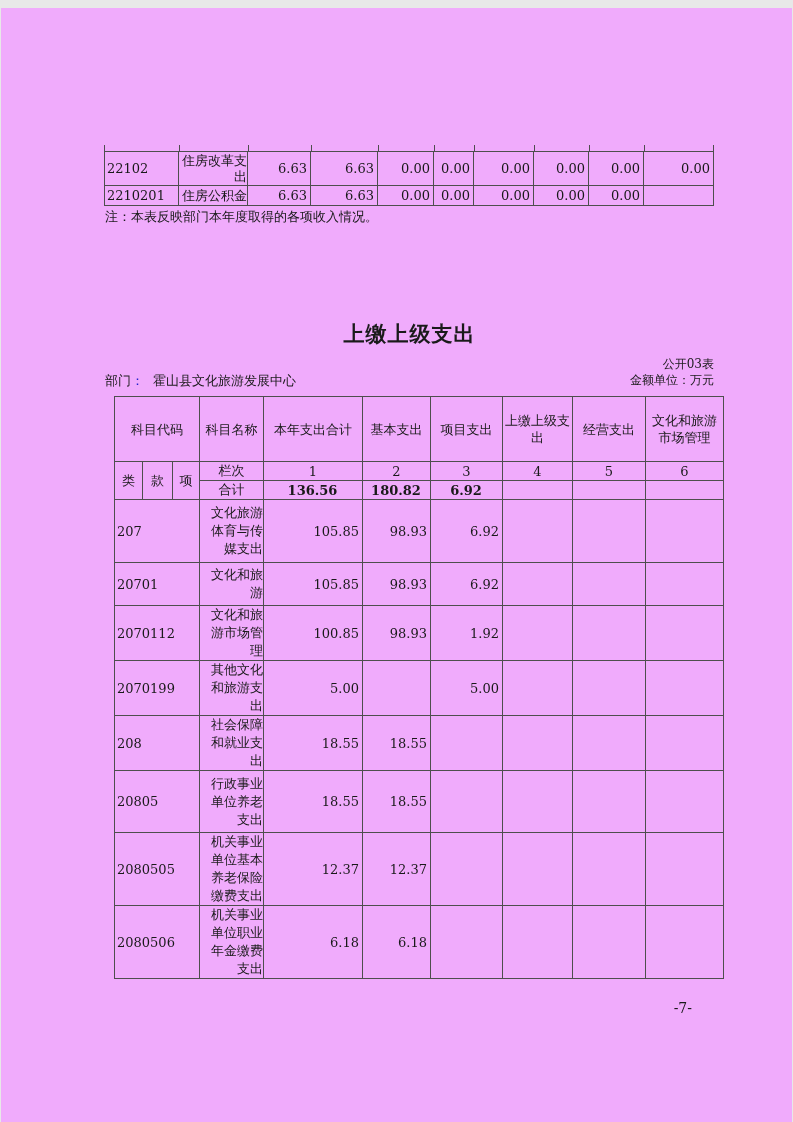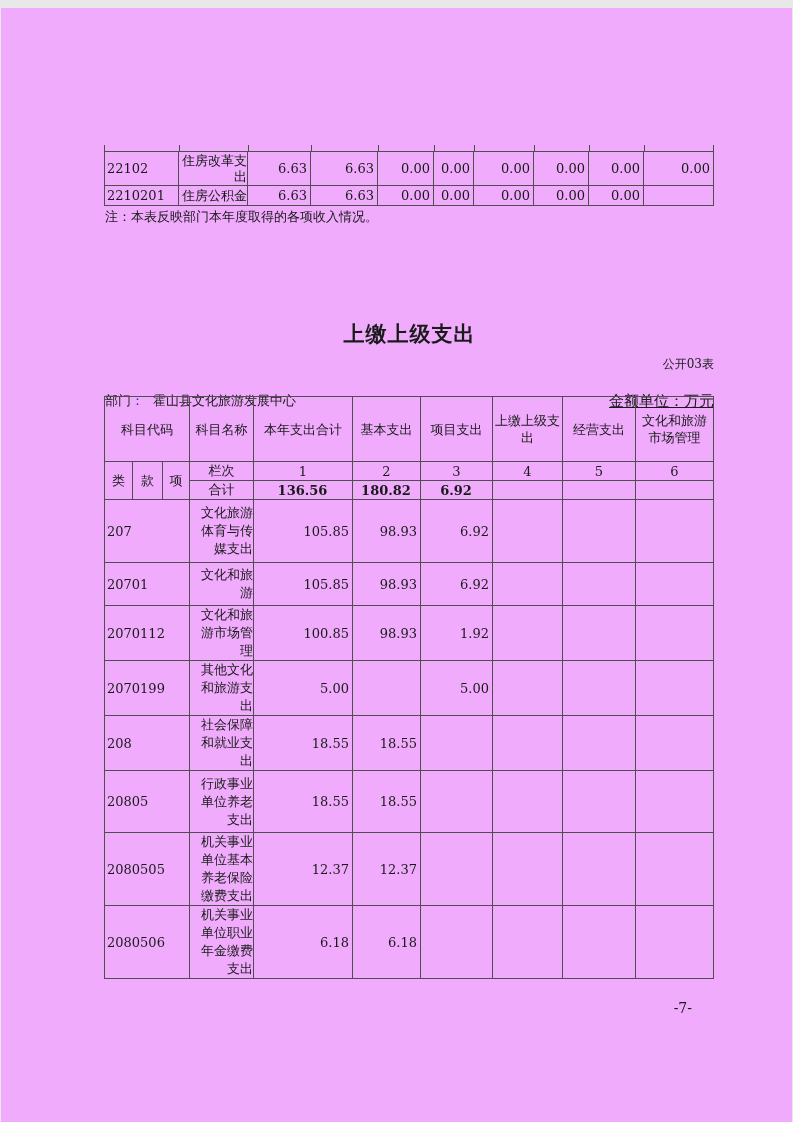--- a/index.html
+++ b/index.html
@@ -35,28 +35,28 @@
 
   
   .note { position:absolute; left:104px; top:201px; font-size:13px; line-height:16px; }
 
   
   .report-title {
     position:absolute; left:104px; top:312px; width:609px;
     text-align:center; font-size:21px; font-weight:bold; letter-spacing:1px;
   }
   .doc-label { position:absolute; left:104px; top:348px; width:609px; text-align:right; font-size:12px; }
-  .dept-line { position:absolute; left:104px; top:384px; width:609px; font-size:13px; }
+  .dept-line { position:absolute; left:104px; top:364px; width:609px; font-size:13px; }
   .dept-left { float:left; }
-  .unit-right{ float:right; font-size:15px;text-decoration:underline; }
+  .unit-right{ float:right; font-size:12px; }
   .dept-name { margin-left:9px; }
   .blue { color:#2222cc; }
 
   
-  .main-table-wrap { position:absolute; left:103px; top:388px; }
+  .main-table-wrap { position:absolute; left:113px; top:388px; }
   .main-table { width:610px; }
   .main-table th { text-align:center; line-height:17px; }
   .mt-head  { height:65px; }
   .mt-lanci { height:19px; }
   .mt-heji  { height:19px; }
 
   
   .page-num { position:absolute; left:104px; top:992px; width:609px; text-align:right; padding-right:22px; box-sizing:border-box; font-size:14px; }
 </style>
 </head>

